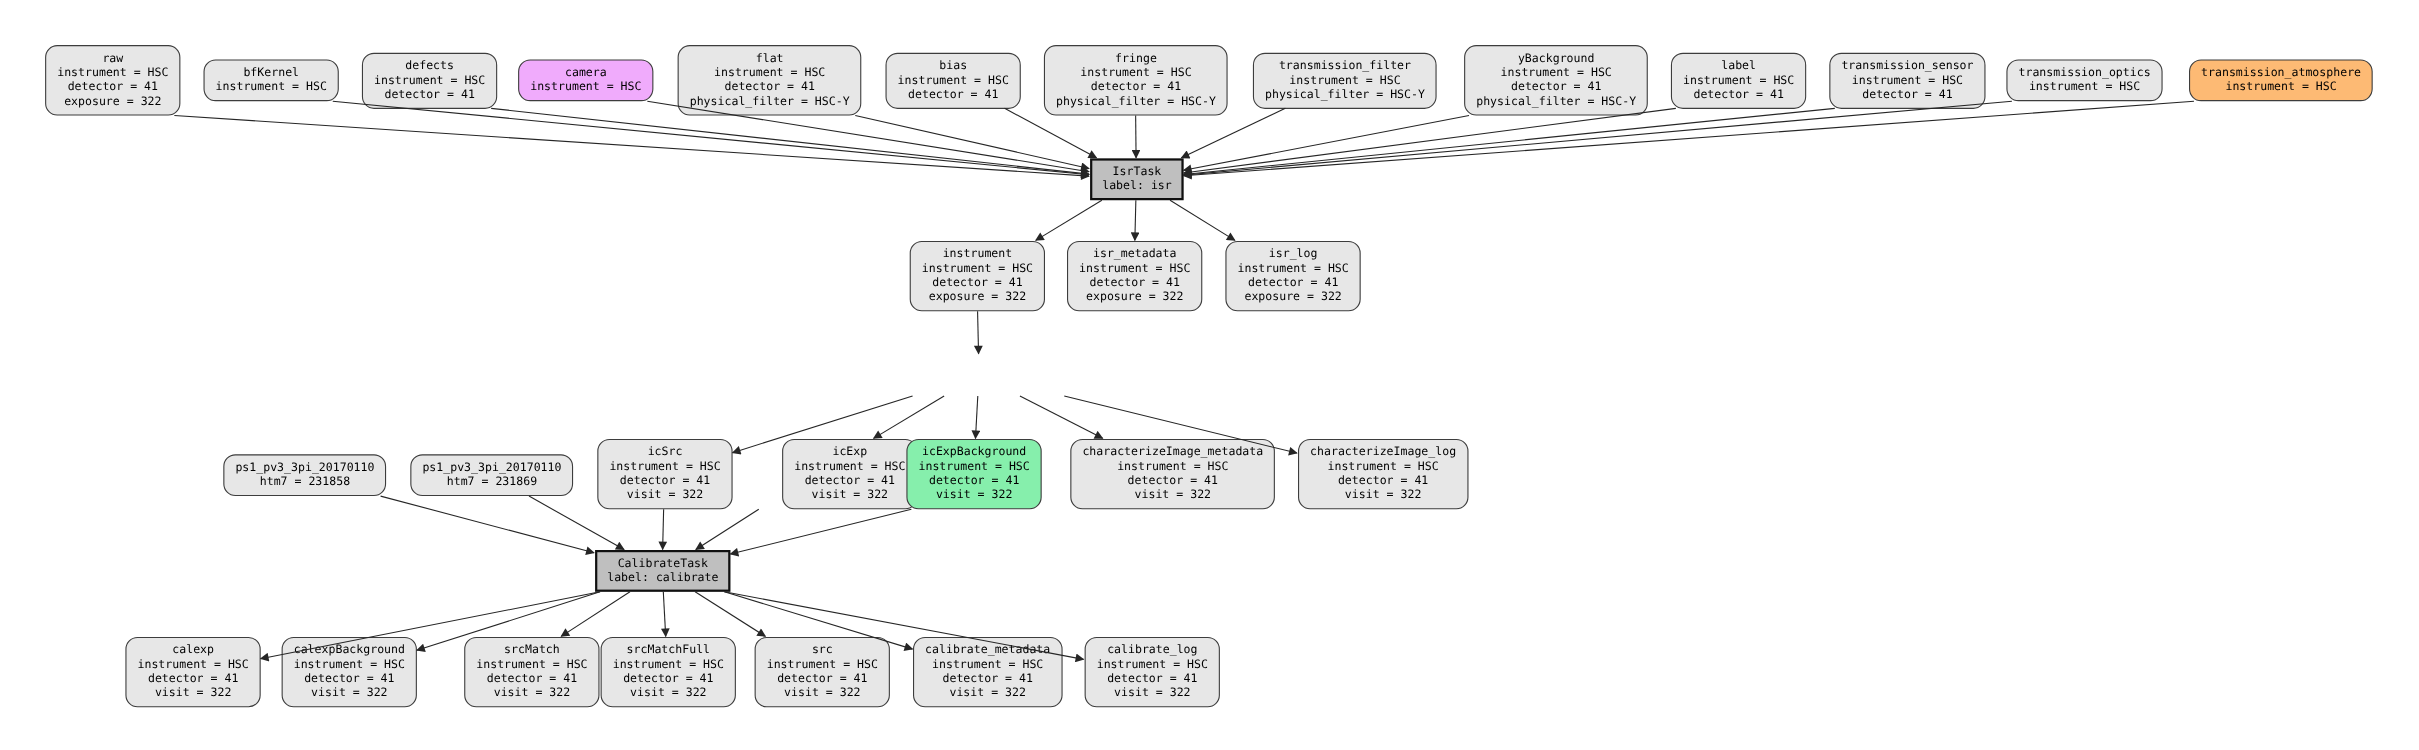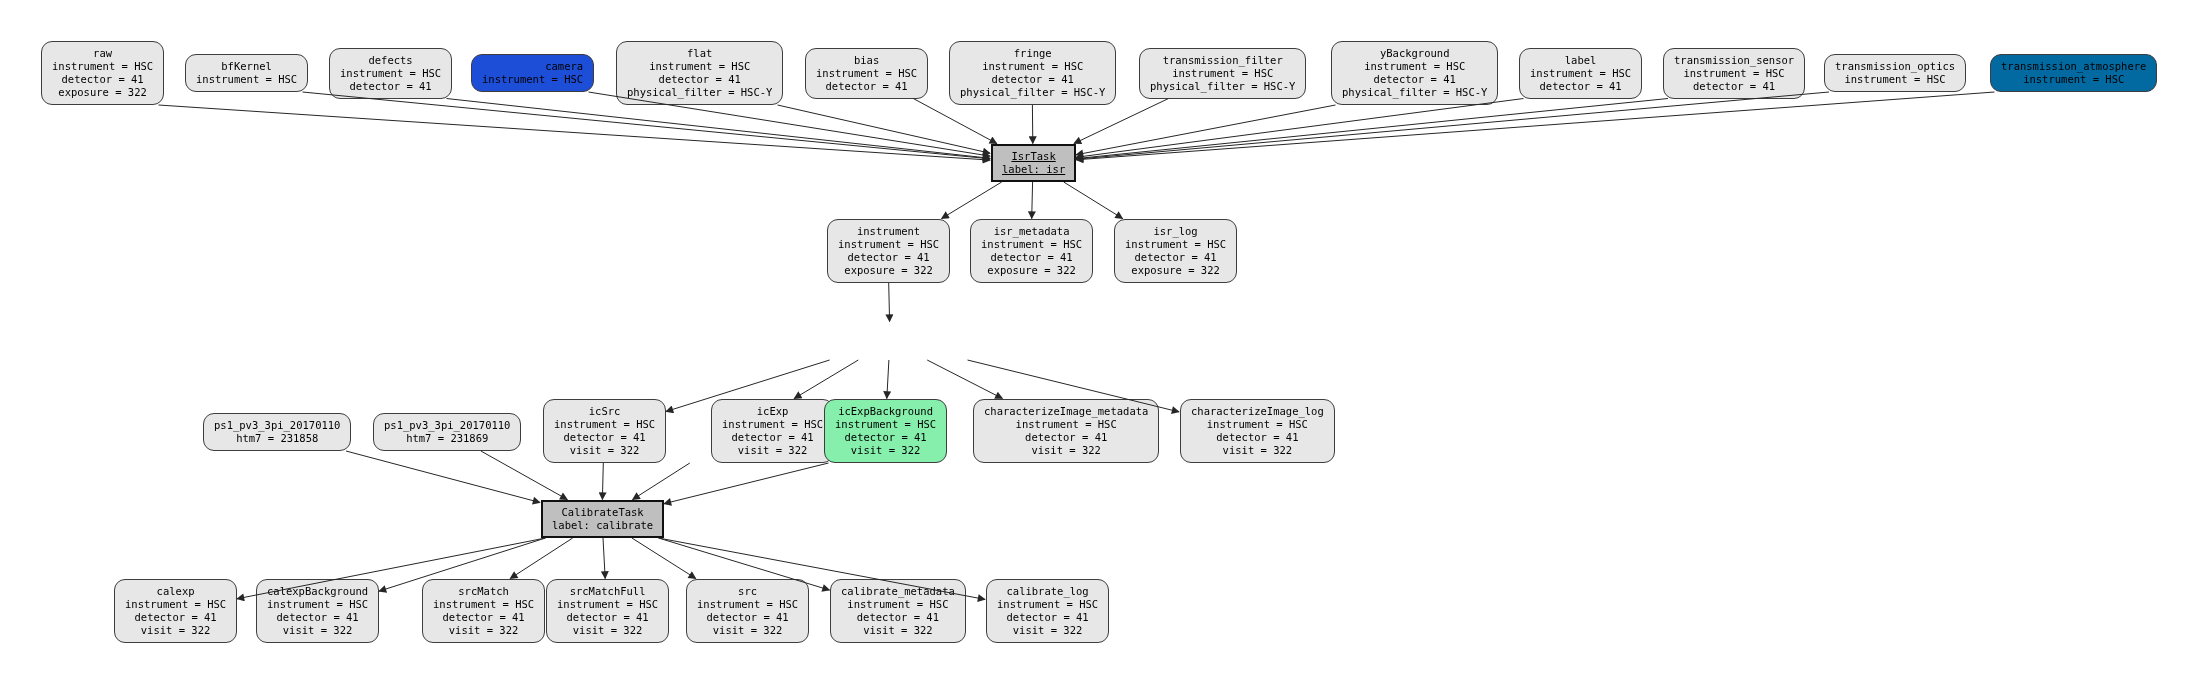--- a/index.html
+++ b/index.html
@@ -51,21 +51,21 @@
     </div>
     <div class="node dataset" style="background: rgb(231, 231, 231); border-color: rgb(61, 61, 61); left: 185px; top: 54px;">
       <div>bfKernel</div>
       <div>instrument = HSC</div>
     </div>
     <div class="node dataset" style="background: rgb(231, 231, 231); border-color: rgb(61, 61, 61); left: 329px; top: 48px;">
       <div>defects</div>
       <div>instrument = HSC</div>
       <div>detector = 41</div>
     </div>
-    <div class="node dataset" style="background: #1d4ed8; border-color: rgb(61, 61, 61); left: 471px; top: 54px; text-align: right;">
+    <div class="node dataset" style="background: #f0abfc; border-color: rgb(61, 61, 61); left: 471px; top: 54px;">
       <div>camera</div>
       <div>instrument = HSC</div>
     </div>
     <div class="node dataset" style="background: rgb(231, 231, 231); border-color: rgb(61, 61, 61); left: 616px; top: 41px;">
       <div>flat</div>
       <div>instrument = HSC</div>
       <div>detector = 41</div>
       <div>physical_filter = HSC-Y</div>
     </div>
     <div class="node dataset" style="background: rgb(231, 231, 231); border-color: rgb(61, 61, 61); left: 805px; top: 48px;">
@@ -97,25 +97,25 @@
     </div>
     <div class="node dataset" style="background: rgb(231, 231, 231); border-color: rgb(61, 61, 61); left: 1663px; top: 48px;">
       <div>transmission_sensor</div>
       <div>instrument = HSC</div>
       <div>detector = 41</div>
     </div>
     <div class="node dataset" style="background: rgb(231, 231, 231); border-color: rgb(61, 61, 61); left: 1824px; top: 54px;">
       <div>transmission_optics</div>
       <div>instrument = HSC</div>
     </div>
-    <div class="node dataset" style="background: #0369a1; border-color: rgb(61, 61, 61); left: 1990px; top: 54px;">
+    <div class="node dataset" style="background: #fdba74; border-color: rgb(61, 61, 61); left: 1990px; top: 54px;">
       <div>transmission_atmosphere</div>
       <div>instrument = HSC</div>
     </div>
-    <div class="node task" style="background: rgb(191, 191, 191); border-color: rgb(16, 16, 16); left: 991px; top: 144px; text-decoration: underline;">
+    <div class="node task" style="background: rgb(191, 191, 191); border-color: rgb(16, 16, 16); left: 991px; top: 144px;">
       <div>IsrTask</div>
       <div>label: isr</div>
     </div>
     <div class="node dataset" style="background: rgb(231, 231, 231); border-color: rgb(61, 61, 61); left: 827px; top: 219px;">
       <div>instrument</div>
       <div>instrument = HSC</div>
       <div>detector = 41</div>
       <div>exposure = 322</div>
     </div>
     <div class="node dataset" style="background: rgb(231, 231, 231); border-color: rgb(61, 61, 61); left: 970px; top: 219px;">

